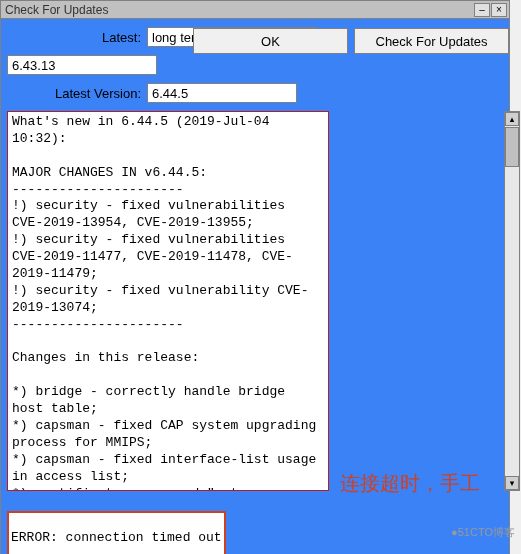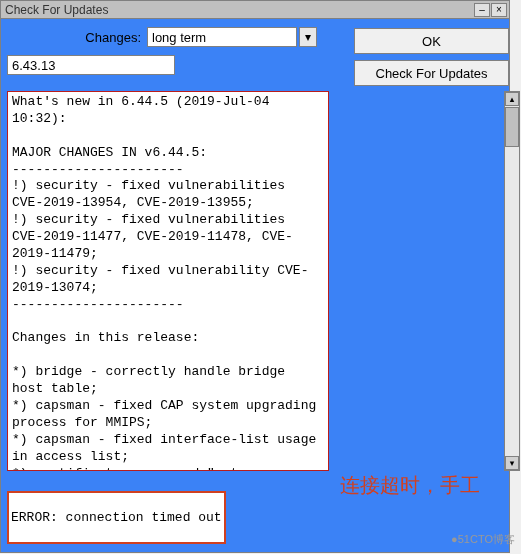--- a/index.html
+++ b/index.html
@@ -8,64 +8,66 @@
 .titlebar { background: #c0c0c0; height: 18px; display: flex; align-items: center; justify-content: space-between; padding: 0 2px; border-bottom: 1px solid #808080; }
 .titlebar-text { color: #333; font-size: 12px; padding-left: 2px; }
 .titlebar-btns { display: flex; gap: 1px; }
 .titlebar-btn { width: 16px; height: 14px; background: #e0e0e0; border: 1px solid #808080; display: flex; align-items: center; justify-content: center; font-size: 10px; cursor: pointer; }
 .content { padding: 8px 6px; }
 .form-row { display: flex; align-items: center; margin-bottom: 8px; }
 .form-label { width: 140px; text-align: right; padding-right: 6px; font-size: 13px; }
 .dropdown { display: flex; align-items: flex-start; }
 .dropdown input { width: 150px; height: 20px; border: 1px solid #808080; padding: 0 4px; font-size: 13px; }
 .dropdown-btn { width: 18px; height: 20px; border: 1px solid #808080; background: #e8e8e8; display: flex; align-items: center; justify-content: center; cursor: pointer; margin-left: 2px; }
-.text-input { width: 168px; height: 20px; border: 1px solid #808080; padding: 0 4px; font-size: 13px; background: #fff; }
-.right-buttons { position: absolute; right: 12px; top: 28px; display: flex; flex-direction: column; gap: 6px; }
+.text-input { width: 150px; height: 20px; border: 1px solid #808080; padding: 0 4px; font-size: 13px; background: #fff; }
+.right-buttons { position: absolute; right: 12px; top: 28px; display: flex; gap: 6px; }
 .btn { width: 155px; height: 26px; border: 1px solid #808080; background: #f0f0f0; cursor: pointer; font-size: 13px; }
 .changelog-wrap { position: relative; margin-top: 8px; }
 .changelog { width: 322px; height: 380px; border: 1px solid #b91c1c; background: #fff; font-family: "Courier New", monospace; font-size: 13px; padding: 2px 4px; overflow: hidden; white-space: pre-wrap; line-height: 1.3; position: relative; }
 .scrollbar { position: absolute; right: -17px; top: 0; width: 16px; height: 380px; background: #e8e8e8; border: 1px solid #808080; }
 .scroll-arrow { width: 14px; height: 14px; background: #d0d0d0; border: 1px solid #808080; display: flex; align-items: center; justify-content: center; font-size: 9px; cursor: pointer; }
 .scroll-thumb { position: absolute; top: 15px; left: 0; width: 14px; height: 40px; background: #c0c0c0; border: 1px solid #808080; cursor: pointer; }
 .error-line { border: 2px solid #d04020; padding: 17px 2px; margin-top: 16px; display: inline-block; font-family: "Courier New", monospace; font-size: 13px; background: #fff; }
-.annotation { position: absolute; left: 340px; bottom: 55px; color: #d04020; font-size: 20px; font-family: Liberation Sans, sans-serif; line-height: 1.4; }
-.watermark { position: absolute; right: 6px; bottom: 7px; color: #999; font-size: 11px; }
+.annotation { position: absolute; left: 340px; bottom: 55px; color: #d04020; font-size: 20px; font-family: Liberation Mono, monospace; line-height: 1.4; }
+.watermark { position: absolute; right: 6px; bottom: 14px; color: #999; font-size: 11px; }
 </style>
 </head>
 <body>
 
 <div class="window">
   <div class="titlebar">
     <span class="titlebar-text">Check For Updates</span>
     <div class="titlebar-btns">
       <div class="titlebar-btn">
           <span>–</span>
         </div>
       <div class="titlebar-btn">
           <span>×</span>
         </div>
     </div>
   </div>
 
   <div class="content">
     <div class="form-row">
-      <span class="form-label">Changes:</span>
+      <span class="form-label">Latest:</span>
       <div class="dropdown">
         <input type="text" value="long term" style="">
         <div class="dropdown-btn">
             <span>▾</span>
           </div>
       </div>
     </div>
 
     <div class="form-row">
       <input class="text-input" type="text" readonly="" value="6.43.13" style="">
     </div>
 
     <div class="form-row">
+      <span class="form-label">Latest Version:</span>
+      <input class="text-input" type="text" readonly="" value="6.44.5" style="">
     </div>
 
     <div class="changelog-wrap">
       <div class="changelog">What's new in 6.44.5 (2019-Jul-04 10:32):
 
 MAJOR CHANGES IN v6.44.5:
 ----------------------
 !) security - fixed vulnerabilities CVE-2019-13954, CVE-2019-13955;
 !) security - fixed vulnerabilities CVE-2019-11477, CVE-2019-11478, CVE-2019-11479;
 !) security - fixed vulnerability CVE-2019-13074;

